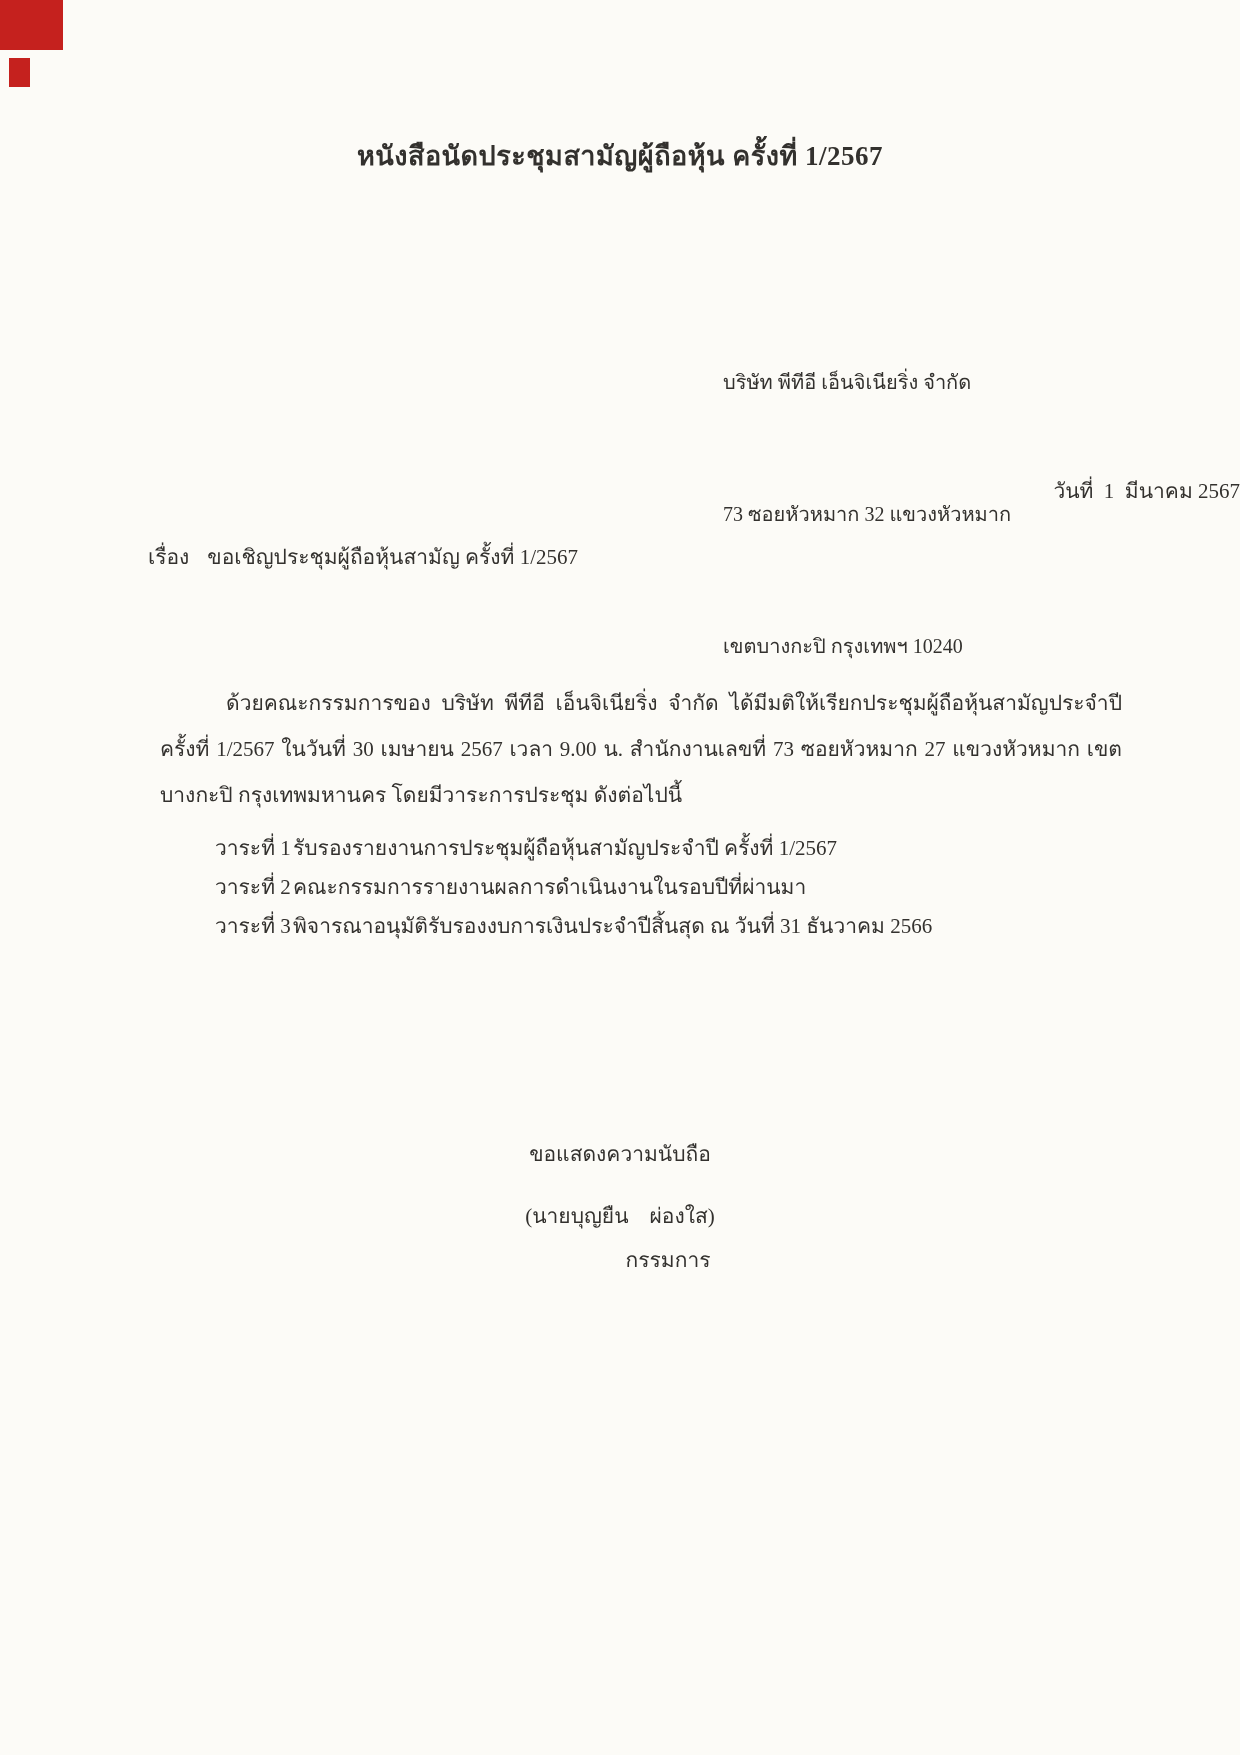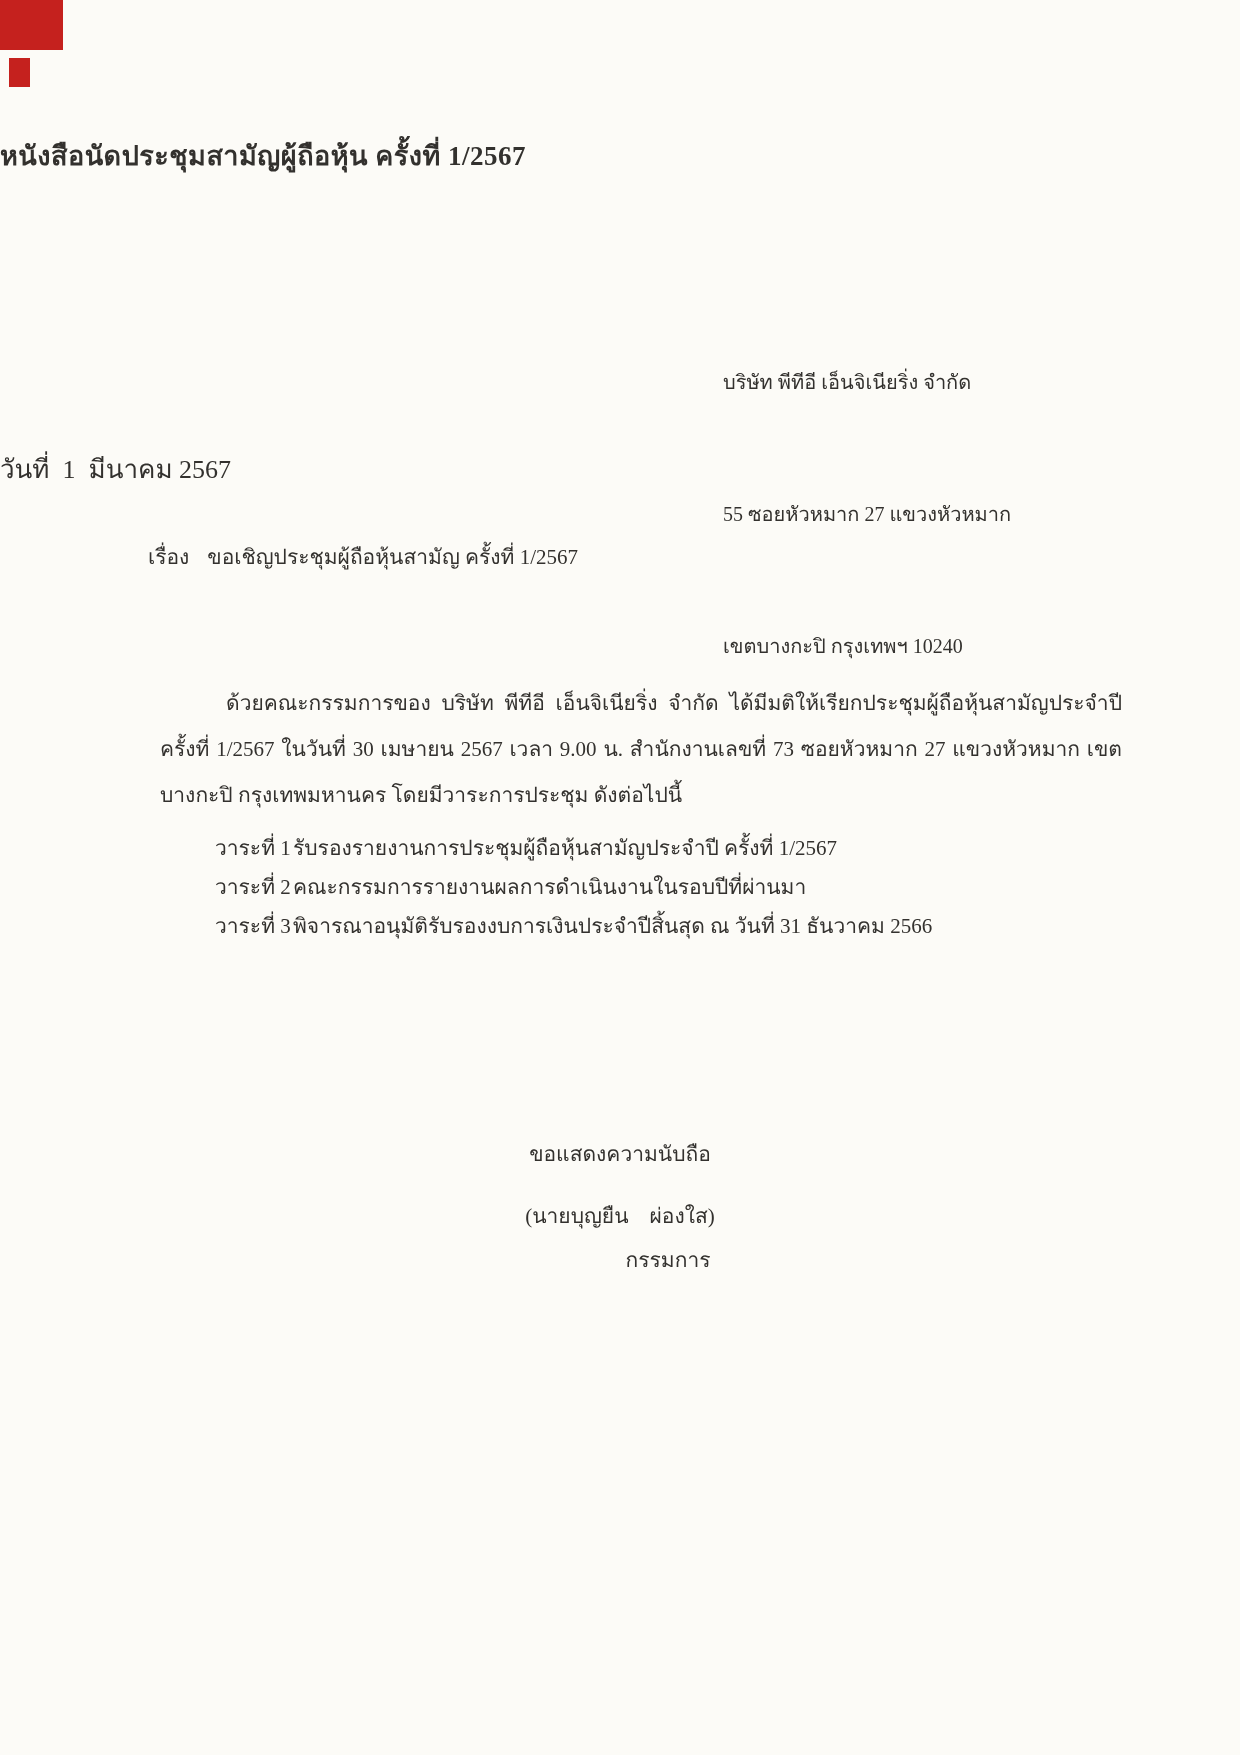--- a/index.html
+++ b/index.html
@@ -18,37 +18,38 @@
   }
   .red-mark { position: absolute; background: #c5211e; }
   .mark-a { left: 0; top: 0; width: 63px; height: 50px; }
   .mark-b { left: 9px; top: 58px; width: 21px; height: 29px; }
 
   .title {
     position: absolute;
     top: 134px; left: 0;
     width: 100%;
     margin: 0;
+    text-align: center;
     font-size: 27px;
     font-weight: 700;
     letter-spacing: 0.5px;
   }
   .sender {
     position: absolute;
     left: 723px; top: 272px;
     font-size: 20px;
     line-height: 44px;
     white-space: pre;
   }
   .date {
     position: absolute;
-    top: 448px; left: 0;
+    top: 474px; left: 0;
     width: 100%;
-    text-align: left;
-    font-size: 26px;
+    text-align: right;
+    font-size: 21px;
     white-space: pre;
   }
   .ref-line {
     position: absolute;
     left: 148px;
     font-size: 21px;
   }
   .subject { top: 540px; }
   .addressee { top: 599px; }
   .ref-line .lbl { margin-right: 18px; }
@@ -94,21 +95,21 @@
 
 <div class="page">
 
   <div class="red-mark mark-a"></div>
   <div class="red-mark mark-b"></div>
 
   <h1 class="title">หนังสือนัดประชุมสามัญผู้ถือหุ้น ครั้งที่ 1/2567</h1>
 
   <div class="sender">
     <div>บริษัท พีทีอี เอ็นจิเนียริ่ง จำกัด</div>
-    <div>55 ซอยหัวหมาก 27 แขวงหัวหมาก</div>
+    <div>73 ซอยหัวหมาก 32 แขวงหัวหมาก</div>
     <div>เขตบางกะปิ กรุงเทพฯ 10240</div>
   </div>
 
   <div class="date">วันที่  1  มีนาคม 2567</div>
 
   <div class="ref-line subject">
     <span class="lbl">เรื่อง</span><span>ขอเชิญประชุมผู้ถือหุ้นสามัญ ครั้งที่ 1/2567</span>
   </div>
 
 

